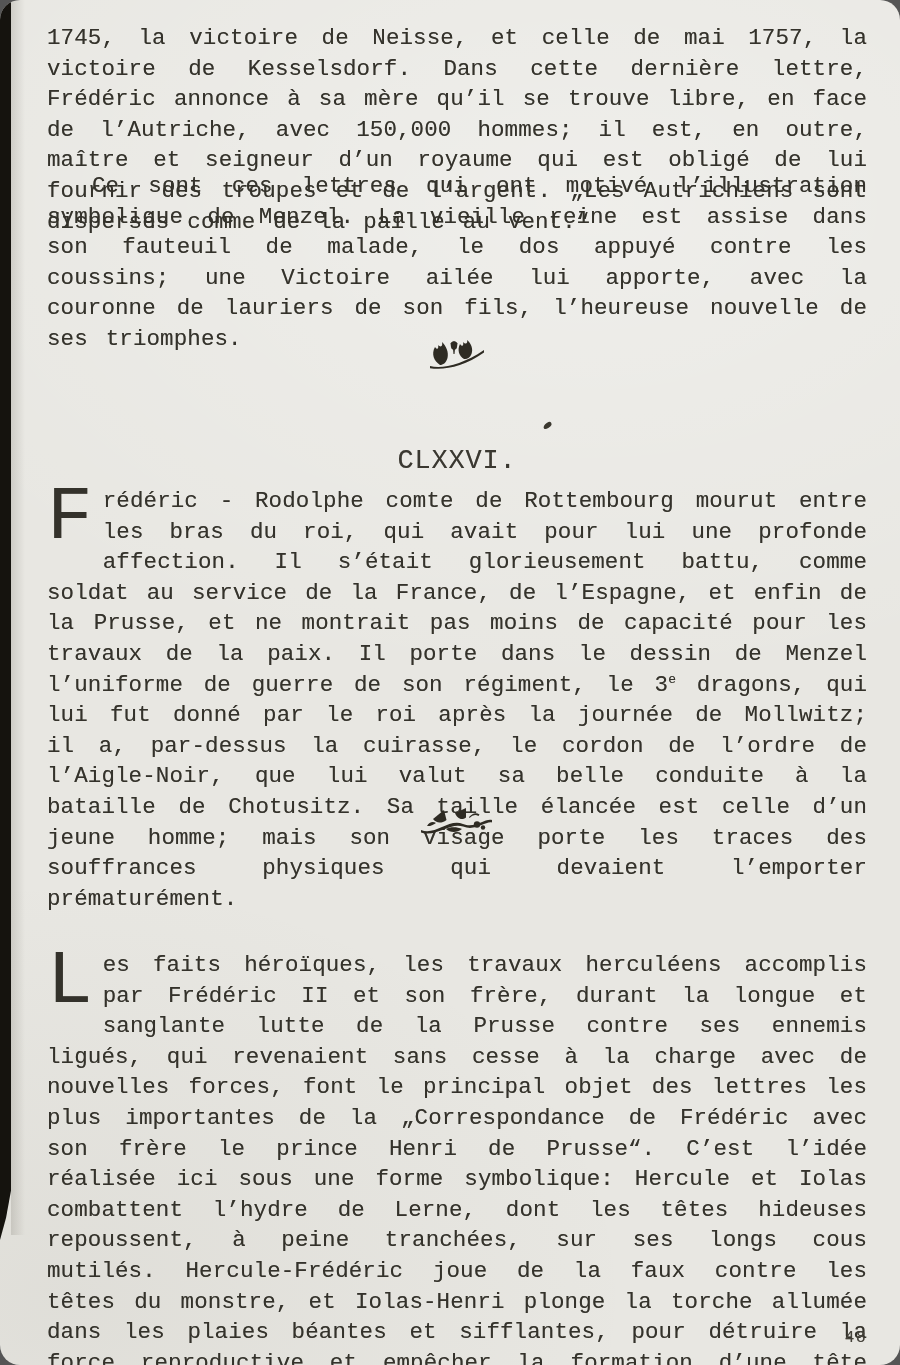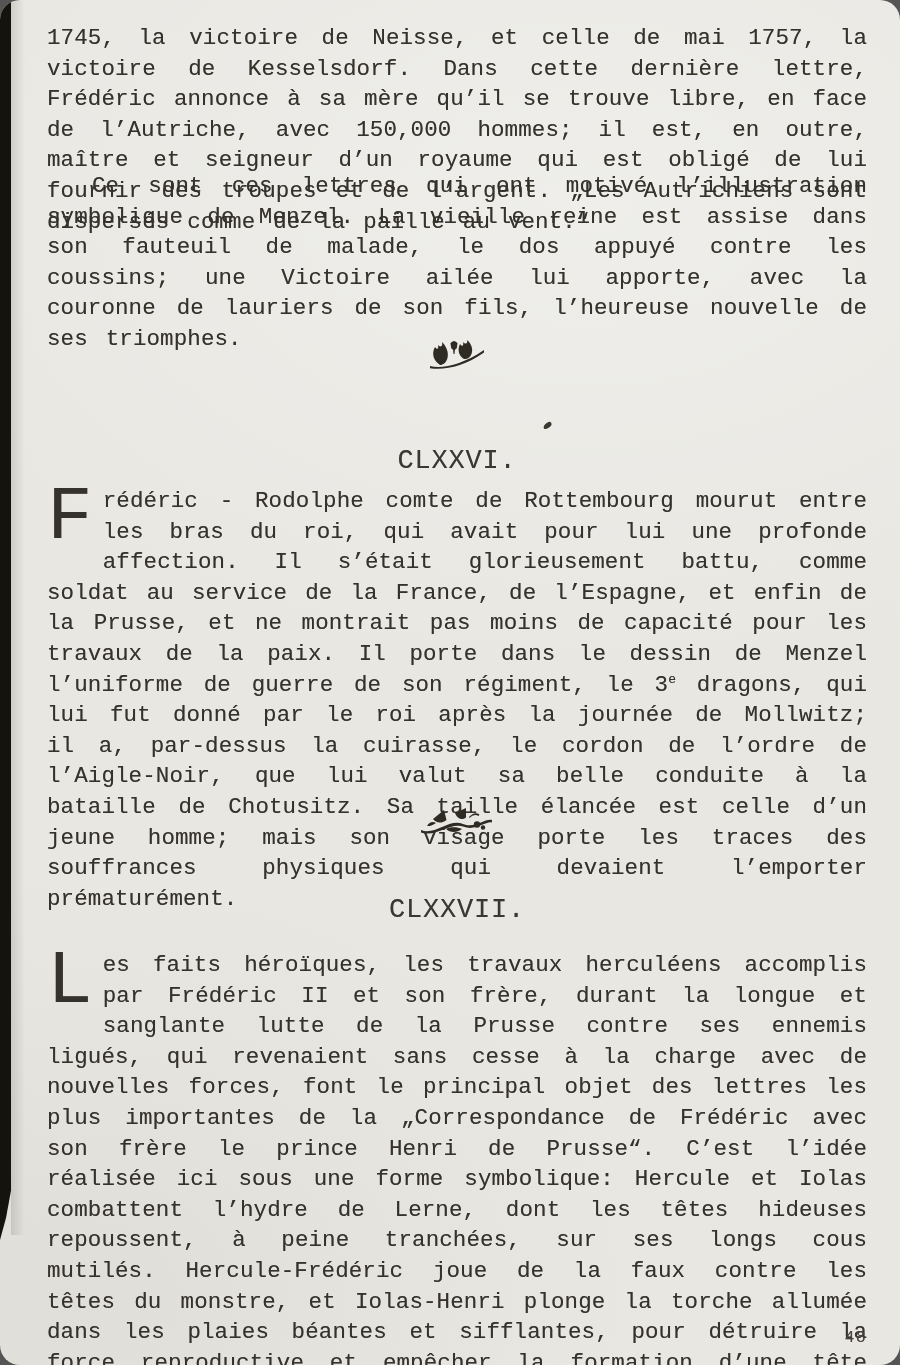--- a/index.html
+++ b/index.html
@@ -113,23 +113,20 @@
         <path d="M36 7 L47 2 L47 11.5 C42 15 38 12 36 7 Z"></path>
         <path d="M27 23 C31 27 38 27 43 23 C38 20.6 31 20.6 27 23 Z"></path>
         <circle cx="58" cy="18.5" r="3.2"></circle>
         <circle cx="64" cy="21.5" r="2.2"></circle>
         <path d="M50 11 q5.5 -6 10.5 -2.5 l-1 1.6 q-4.5 -3 -9 2 Z"></path>
         <path d="M8 20 C10 16 14 15 17 17 C14 19.4 10.5 20.4 8 20 Z"></path>
       </g>
     </svg>
   </div>
 
-  <div class="block" style="top:893px;">
-    <h2 class="section-heading">CLXXVII.</h2>
-  </div>
 
   <div class="block" style="top:950px;">
     <p class="body-text"><span class="dropcap">L</span><span>es faits héroïques, les travaux herculéens accomplis par Frédéric II et son frère, durant la longue et sanglante lutte de la Prusse contre ses ennemis ligués, qui revenaient sans cesse à la charge avec de nouvelles forces, font le principal objet des lettres les plus importantes de la „Correspondance de Frédéric avec son frère le prince Henri de Prusse“.  C’est l’idée réalisée ici sous une forme symbolique: Hercule et Iolas combattent l’hydre de Lerne, dont les têtes hideuses repoussent, à peine tranchées, sur ses longs cous mutilés.  Hercule-Frédéric joue de la faux contre les têtes du monstre, et Iolas-Henri plonge la torche allumée dans les plaies béantes et sifflantes, pour détruire la force reproductive et empêcher la formation d’une tête nouvelle.</span></p>
   </div>
 
   <div class="block page-number" style="top:1329px;">48</div>
 
 </div>
 
 </body></html>

